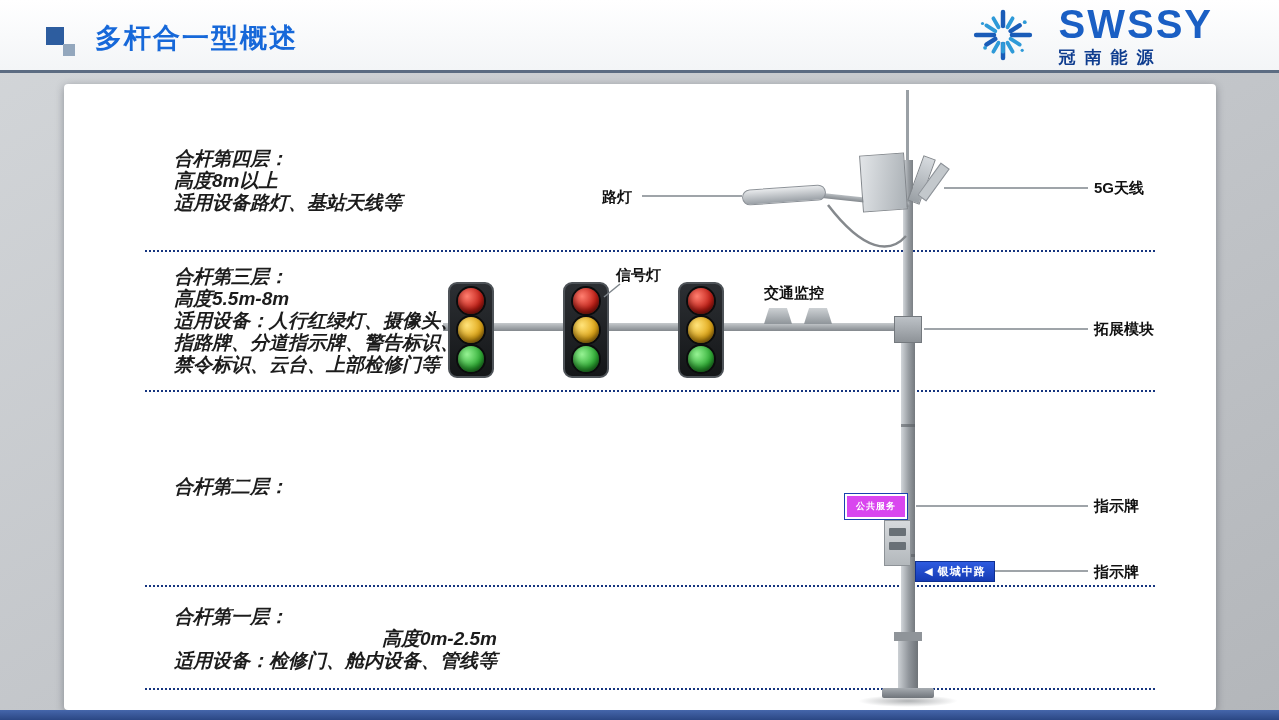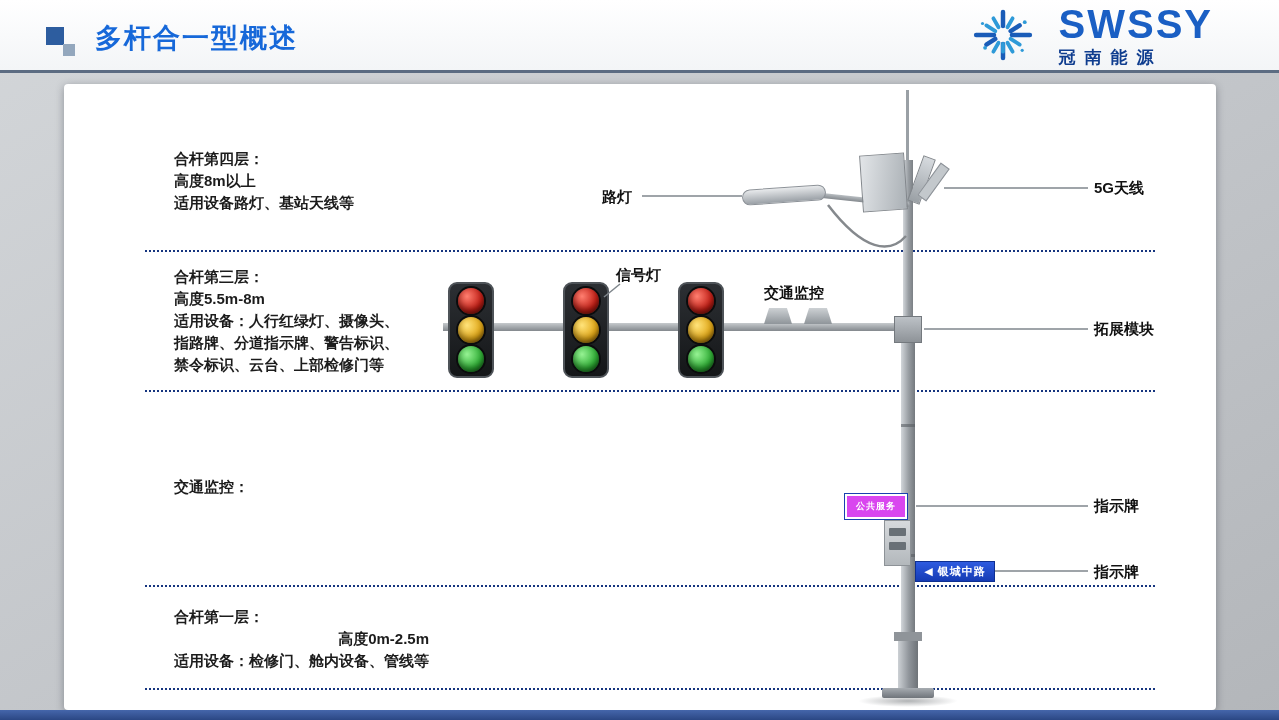--- a/index.html
+++ b/index.html
@@ -15,21 +15,21 @@
          color:#1668d9;letter-spacing:2px;}
   .logo{position:absolute;right:66px;top:3px;display:flex;gap:24px;align-items:flex-start;}
   .burst{width:64px;height:64px;}
   .brand{font-size:40px;line-height:42px;font-weight:800;color:#1a5fc4;letter-spacing:2px;}
   .company{font-size:17px;font-weight:700;color:#0f3d8f;letter-spacing:9px;margin-top:1px;}
   
   .panel{position:absolute;left:64px;top:84px;width:1152px;height:626px;background:#fff;
          border-radius:4px;box-shadow:0 2px 8px rgba(40,45,55,.40);}
   .dotline{position:absolute;left:81px;width:1010px;height:0;border-top:2px dotted #16357f;z-index:1;}
   .dl1{top:166px}.dl2{top:306px}.dl3{top:501px}.dl4{top:604px}
-  .layer{position:absolute;left:110px;z-index:5;color:#1c1c1c;font-weight:700;font-size:15px;line-height:22px;}
+  .layer{position:absolute;left:110px;z-index:5;color:#1c1c1c;font-weight:700;font-size:19px;line-height:22px;font-style:italic;}
   .layer .layer-body{white-space:pre;}
   .l4{top:64px}.l3{top:182px}.l2{top:392px}.l1{top:522px}
   .lbl{position:absolute;font-size:15px;font-weight:700;color:#111;z-index:6;line-height:18px;}
   .lbl-ludeng{left:538px;top:104px}
   .lbl-xinhao{left:552px;top:182px}
   .lbl-jiankong{left:700px;top:200px}
   .lbl-5g{left:1030px;top:95px}
   .lbl-module{left:1030px;top:236px}
   .lbl-sign1{left:1030px;top:413px}
   .lbl-sign2{left:1030px;top:479px}
@@ -150,21 +150,21 @@
 适用设备路灯、基站天线等</div>
     </section>
     <section class="layer l3">
       <div class="layer-title">合杆第三层：</div>
       <div class="layer-body" style="white-space: pre;">高度5.5m-8m
 适用设备：人行红绿灯、摄像头、
 指路牌、分道指示牌、警告标识、
 禁令标识、云台、上部检修门等</div>
     </section>
     <section class="layer l2">
-      <div class="layer-title">交通监控：</div>
+      <div class="layer-title">合杆第二层：</div>
     </section>
     <section class="layer l1">
       <div class="layer-title">合杆第一层：</div>
       <div class="layer-body" style="white-space: pre; text-align: right;">高度0m-2.5m
 适用设备：检修门、舱内设备、管线等</div>
     </section>
 
     <svg class="overlay" viewBox="0 0 1152 626">
       <g stroke="#7f868c" stroke-width="1.5">
         <line x1="578" y1="112" x2="678" y2="112"></line>

